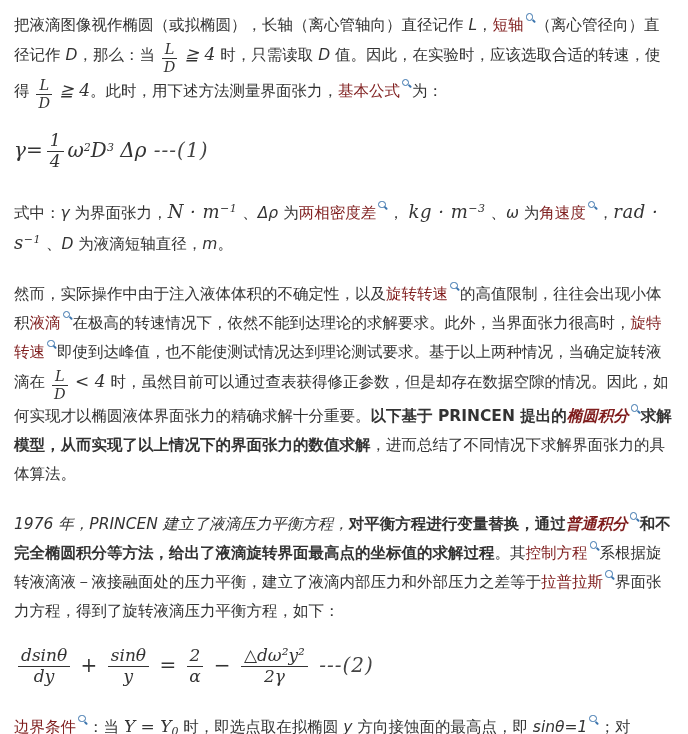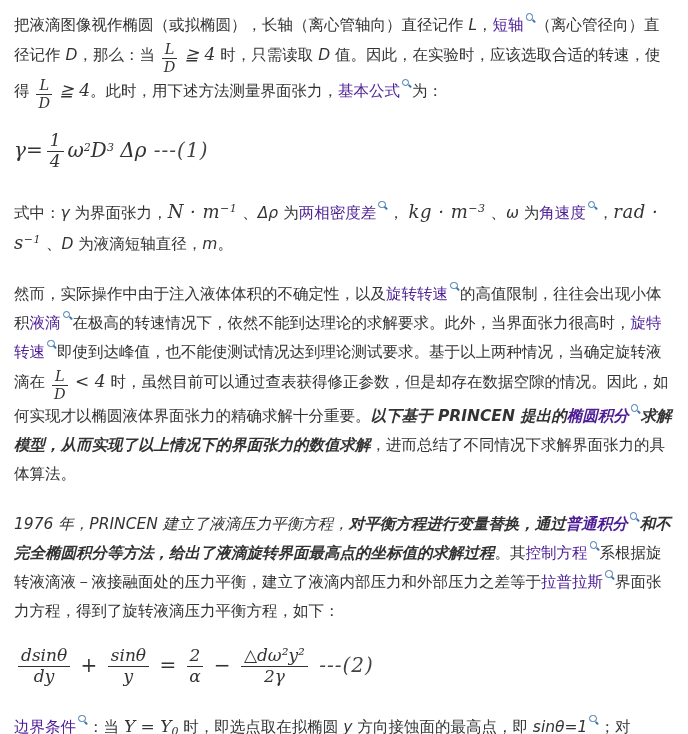--- a/index.html
+++ b/index.html
@@ -5,22 +5,22 @@
   html,body{margin:0;padding:0;}
   body{
     width:688px;height:734px;overflow:hidden;background:#ffffff;
     color:#333333;font-family:"DejaVu Sans","Liberation Sans",sans-serif;
     font-size:15.5px;-webkit-font-smoothing:antialiased;
   }
   #doc{padding:11px 14px 0 14px;}
   p.para{margin:0 0 21px 0;line-height:29px;}
   .t{font-style:normal;}
   .it{font-style:italic;}
-  .bi{font-style:italic;font-weight:bold;}
-  a.lnk{color:#4c1d95;text-decoration:none;cursor:pointer;}
+  .bi{font-weight:bold;}
+  a.lnk{color:#7f1d1d;text-decoration:none;cursor:pointer;}
   a.lnk.bi{font-style:italic;font-weight:bold;}
   .math{font-family:"DejaVu Serif","Liberation Serif",serif;font-style:italic;font-size:17px;}
   .math sup{font-size:11px;vertical-align:6px;line-height:0;}
   .math sub{font-size:11px;vertical-align:-3px;line-height:0;}
   .mlg{font-size:18px;font-weight:400;letter-spacing:.5px;}
   .frac{
     display:inline-block;vertical-align:-0.85em;text-align:center;
     font-family:"DejaVu Serif","Liberation Serif",serif;font-style:italic;
     font-size:14.5px;line-height:1.05;margin:0 2px;
   }

